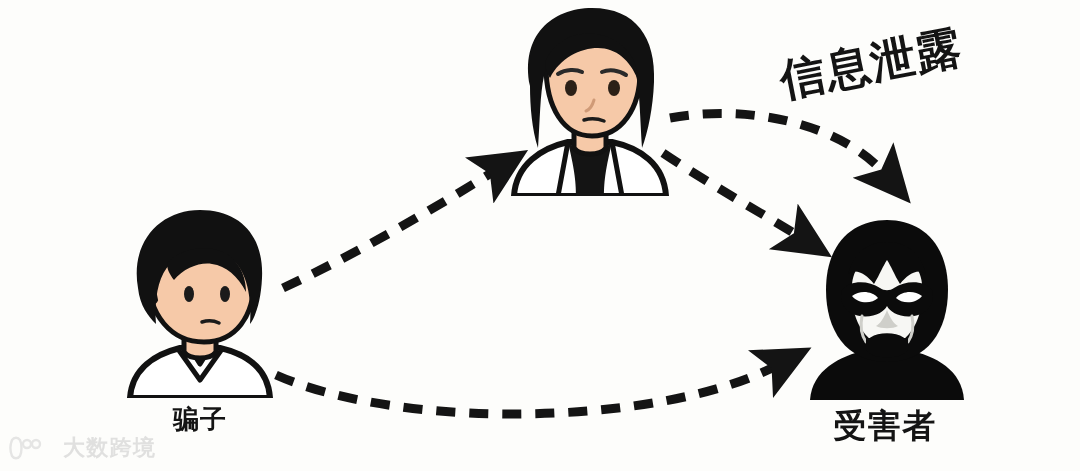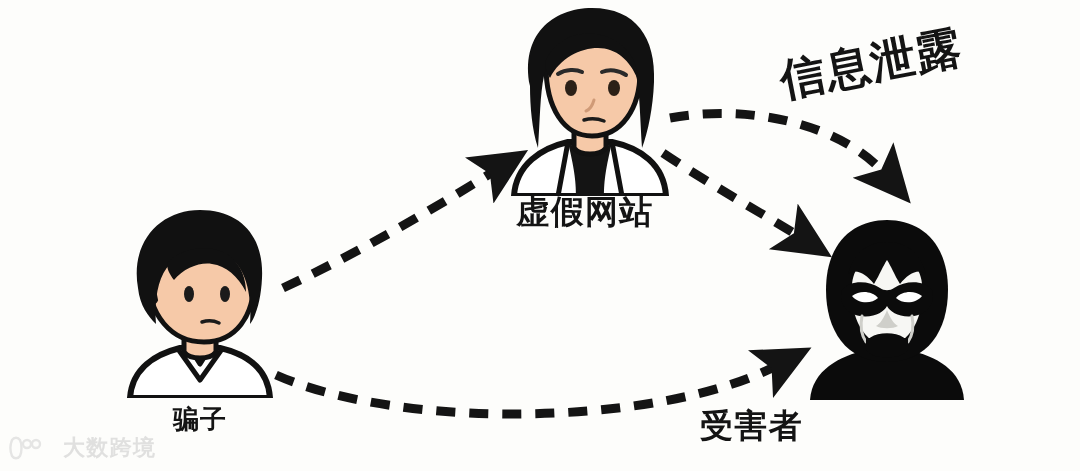--- a/index.html
+++ b/index.html
@@ -42,20 +42,21 @@
     text-align: center;
     font-size: 26px;
   }
   #label-fake-site {
     left: 400px; top: 190px; width: 370px;
     text-align: center;
     font-size: 33px;
   }
   #label-victim {
     left: 700px; top: 404px; width: 370px;
+    text-align: center;
     font-size: 33px;
   }
   #label-leak {
     left: 775px; top: 52px;
     font-size: 45px;
     font-weight: 700;
     transform: rotate(-11deg);
     transform-origin: left top;
     letter-spacing: 0.02em;
   }
@@ -197,21 +198,20 @@
       <path d="M66,98 C64,108 66,118 70,124" stroke="#cfcfca" stroke-width="3" fill="none" stroke-linecap="round"></path>
       <path d="M116,98 C118,108 116,118 112,124" stroke="#cfcfca" stroke-width="3" fill="none" stroke-linecap="round"></path>
 
       <path d="M70,132 C76,142 106,142 112,132 L112,120 L70,120 Z" fill="#0b0b0b"></path>
     </svg>
   </div>
 
   <div class="layer" id="label-layer">
     <div class="node-label" id="label-scammer">骗子</div>
 
-    <div class="node-label" id="label-fake-site">虚假网站</div>
 
     <div class="node-label" id="label-victim">受害者</div>
 
     <div class="node-label" id="label-leak">信息泄露</div>
   </div>
 
   <div id="watermark">
     <svg width="34" height="24" viewBox="0 0 34 24">
       <path d="M4,4 C2,9 2,15 4,20 C6,23 10,23 12,20 C14,16 14,8 12,4 C10,1 6,1 4,4 Z" fill="none" stroke="#d2d2d2" stroke-width="2.4"></path>
       <circle cx="19" cy="8" r="4" fill="none" stroke="#d2d2d2" stroke-width="2.4"></circle>

